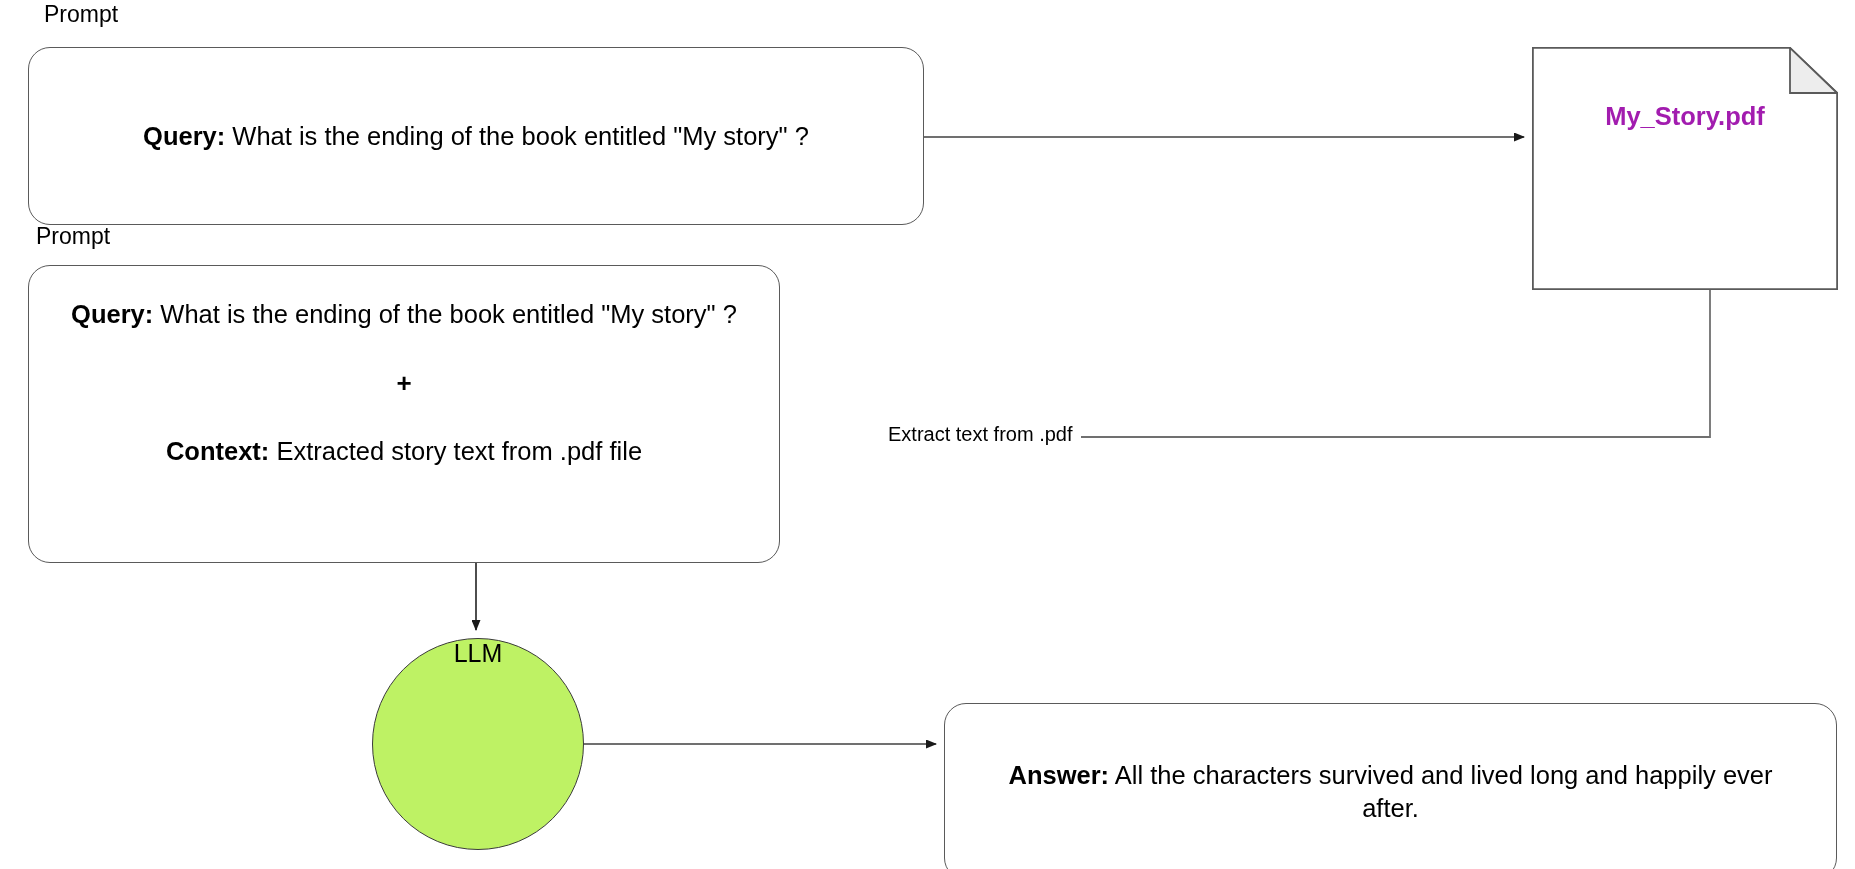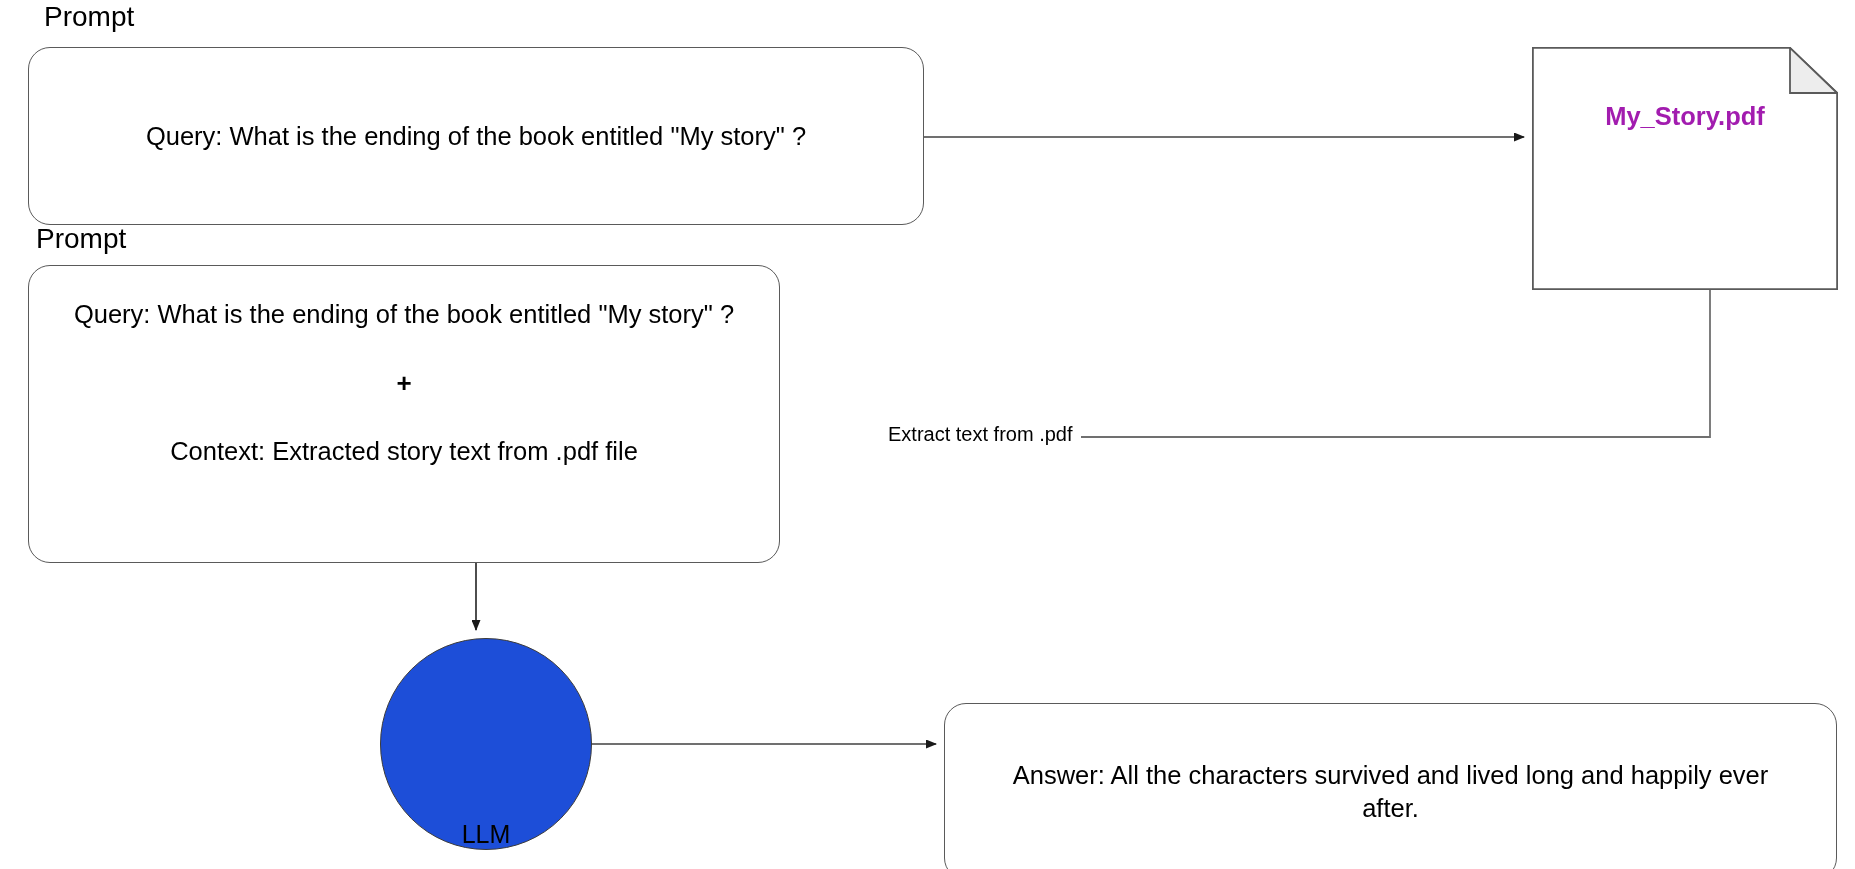--- a/index.html
+++ b/index.html
@@ -35,37 +35,37 @@
     border: 1.6px solid #5a5a5a;
     border-radius: 22px;
     background: #ffffff;
     display: flex;
     flex-direction: column;
     align-items: center;
     justify-content: center;
   }
   .caption {
     position: absolute;
-    font-size: 28px;
+    font-size: 23px;
     line-height: 1.1;
     color: #000;
     white-space: nowrap;
   }
   .boxtext {
     font-size: 25.5px;
     line-height: 1.28;
     color: #000;
     text-align: center;
     white-space: nowrap;
   }
   .boxtext.wrap {
     white-space: normal;
   }
   .boxtext b {
-    font-weight: normal;
+    font-weight: bold;
   }
   .plus {
     font-size: 26px;
     font-weight: bold;
     line-height: 1;
   }
   
   #prompt-box-1 {
     left: 28px;
     top: 47px;
@@ -105,29 +105,29 @@
     left: 0;
     right: 0;
     top: 55px;
     text-align: center;
     font-size: 25.5px;
     font-weight: bold;
     color: #a21caf;
   }
   
   #llm-node {
-    left: 380px;
+    left: 372px;
     top: 638px;
     width: 212px;
     height: 212px;
     border: 1.6px solid #3b3b3b;
     border-radius: 50%;
-    background: #1d4ed8;
+    background: #bef264;
     display: flex;
-    align-items: flex-end;
+    align-items: flex-start;
     justify-content: center;
     font-size: 25px;
     color: #000;
   }
   
   #answer-box {
     left: 944px;
     top: 703px;
     width: 893px;
     height: 177px;

